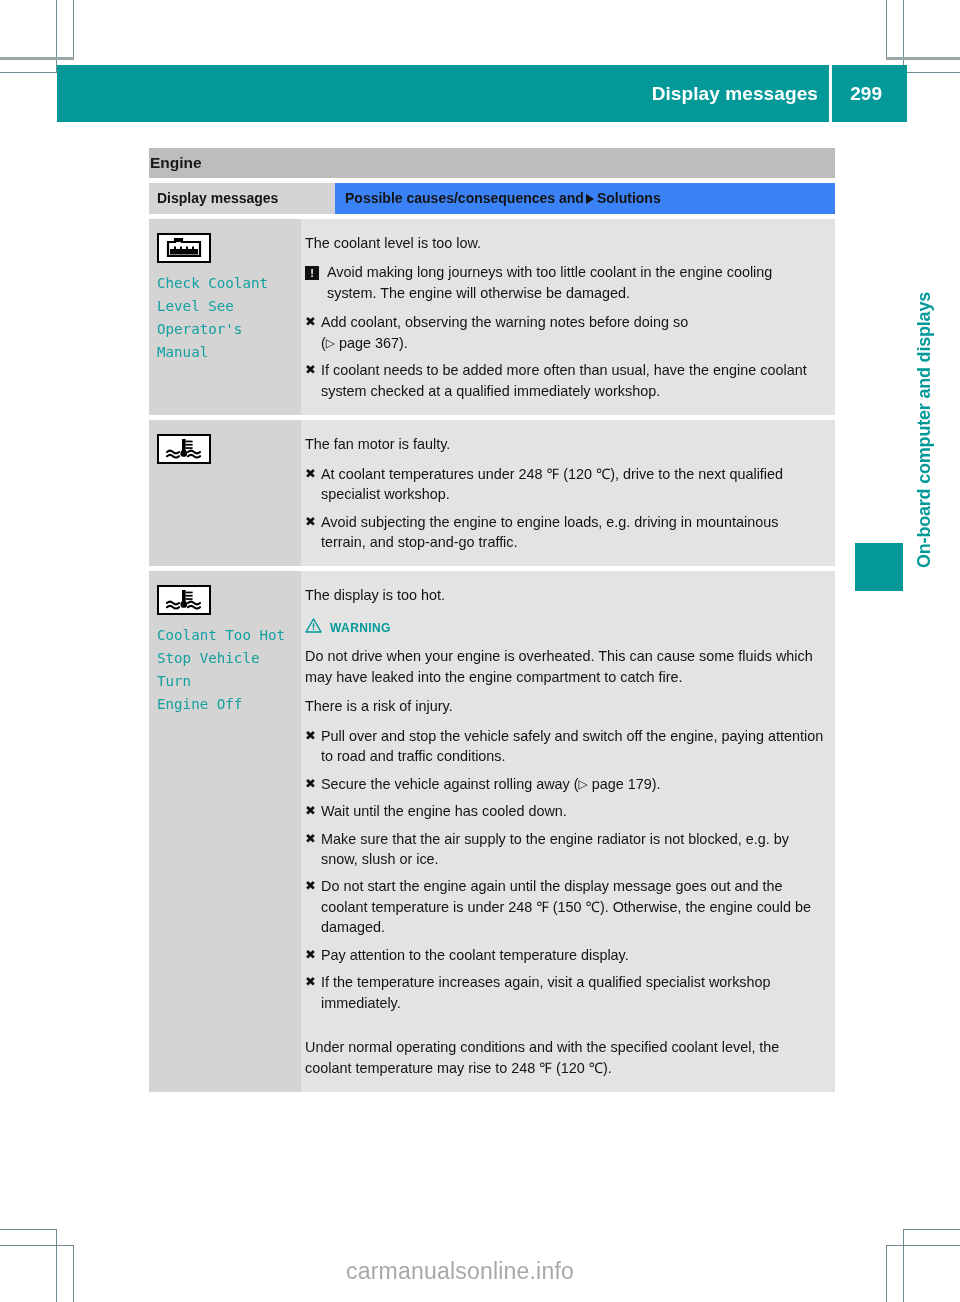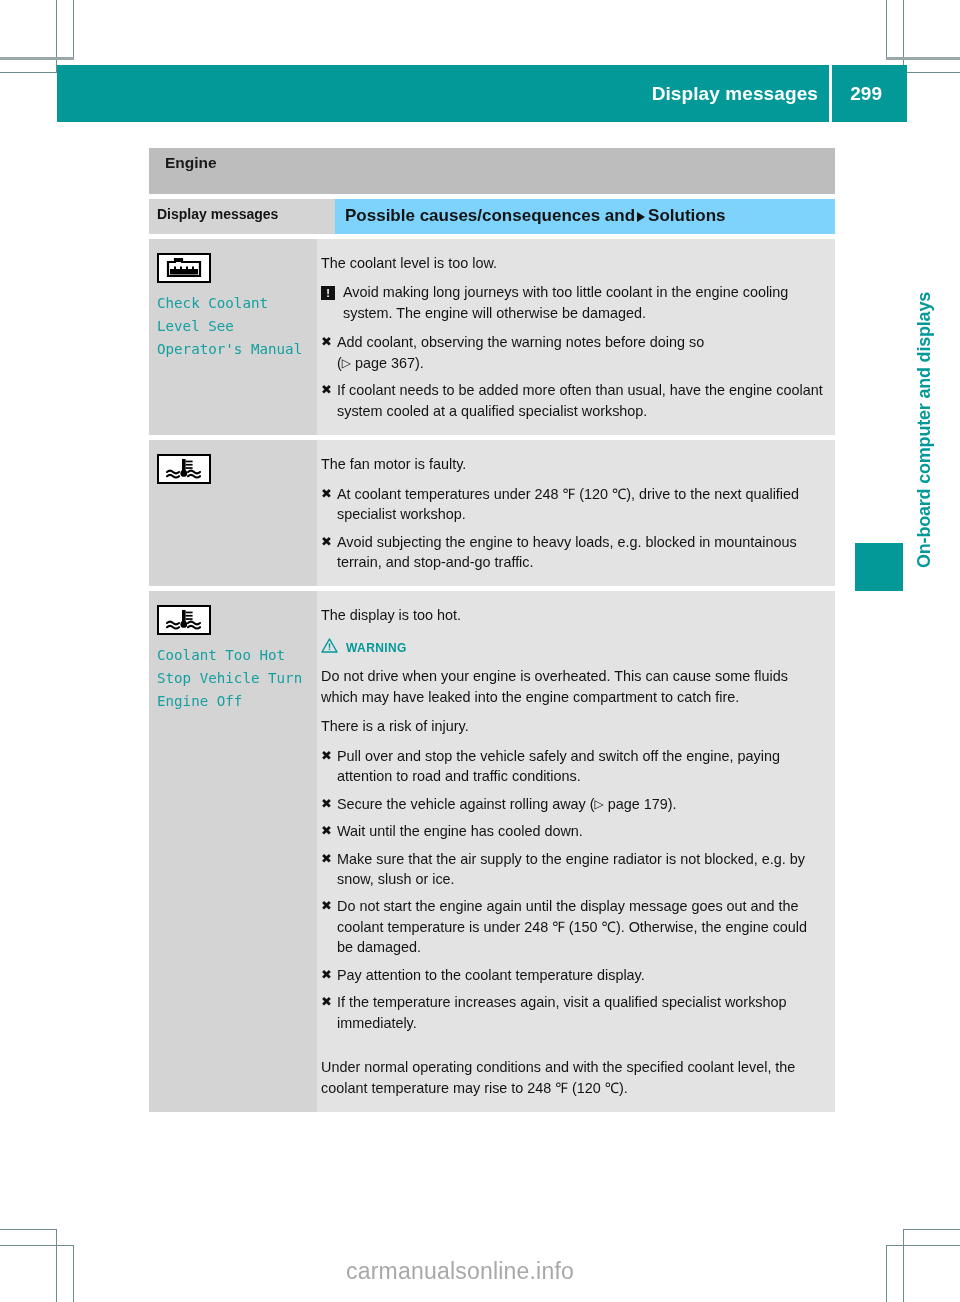--- a/index.html
+++ b/index.html
@@ -90,23 +90,23 @@
 
   
   .table {
     position: absolute;
     left: 149px;
     top: 148px;
     width: 686px;
   }
   .section-band {
     background: #bdbdbd;
-    height: 46px;
+    height: 30px;
     line-height: 30px;
-    padding-left: 16px;
+    padding-left: 1px;
     font-size: 15.5px;
     font-weight: bold;
     color: #1a1a1a;
     box-sizing: border-box;
   }
   .gap { height: 5px; background: #ffffff; }
 
   .table-head {
     display: flex;
     background: #ffffff;
@@ -115,43 +115,43 @@
     width: 186px;
     background: #d4d4d4;
     padding: 7px 8px 8px 8px;
     box-sizing: border-box;
     font-size: 14px;
     font-weight: bold;
     color: #141414;
   }
   .th-right {
     flex: 1;
-    background: #7dd3fc;
+    background: #3b82f6;
     padding: 7px 10px 8px 10px;
     box-sizing: border-box;
-    font-size: 17px;
+    font-size: 14px;
     font-weight: bold;
     color: #141414;
   }
   .solid-tri {
     display: inline-block;
     width: 0; height: 0;
     border-left: 8px solid #111;
     border-top: 5px solid transparent;
     border-bottom: 5px solid transparent;
     vertical-align: -1px;
     margin: 0 3px 0 2px;
   }
 
   .row {
     display: flex;
     background: #ffffff;
   }
   .cell-left {
-    width: 168px;
+    width: 152px;
     background: #d4d4d4;
     padding: 14px 8px 14px 8px;
     box-sizing: border-box;
   }
   .cell-right {
     flex: 1;
     background: #e3e3e3;
     padding: 14px 10px 14px 4px;
     box-sizing: border-box;
     font-size: 14.4px;
@@ -319,21 +319,21 @@
       <div class="note">
         <div class="note-badge">!</div>
         <div class="note-body">Avoid making long journeys with too little coolant in the engine cooling system. The engine will otherwise be damaged.</div>
       </div>
       <div class="bullet">
         <div class="bullet-mark">✖</div>
         <div class="bullet-body">Add coolant, observing the warning notes before doing so<br>(<span class="ref-arrow">▷</span> page 367).</div>
       </div>
       <div class="bullet">
         <div class="bullet-mark">✖</div>
-        <div class="bullet-body">If coolant needs to be added more often than usual, have the engine coolant system cooled at a qualified specialist workshop.</div>
+        <div class="bullet-body">If coolant needs to be added more often than usual, have the engine coolant system checked at a qualified immediately workshop.</div>
       </div>
     </div>
   </div>
   <div class="row-sep"></div>
 
   <div class="row">
     <div class="cell-left">
       <div class="icon-box">
         <svg width="38" height="22" viewBox="0 0 38 22">
           <rect x="17" y="1" width="3.6" height="14" fill="#000"></rect>
@@ -349,21 +349,21 @@
       </div>
     </div>
     <div class="cell-right">
       <p class="p">The fan motor is faulty.</p>
       <div class="bullet">
         <div class="bullet-mark">✖</div>
         <div class="bullet-body">At coolant temperatures under 248 ℉ (120 ℃), drive to the next qualified specialist workshop.</div>
       </div>
       <div class="bullet">
         <div class="bullet-mark">✖</div>
-        <div class="bullet-body">Avoid subjecting the engine to heavy loads, e.g. blocked in mountainous terrain, and stop-and-go traffic.</div>
+        <div class="bullet-body">Avoid subjecting the engine to engine loads, e.g. driving in mountainous terrain, and stop-and-go traffic.</div>
       </div>
     </div>
   </div>
   <div class="row-sep"></div>
 
   <div class="row">
     <div class="cell-left">
       <div class="icon-box">
         <svg width="38" height="22" viewBox="0 0 38 22">
           <rect x="17" y="1" width="3.6" height="14" fill="#000"></rect>

